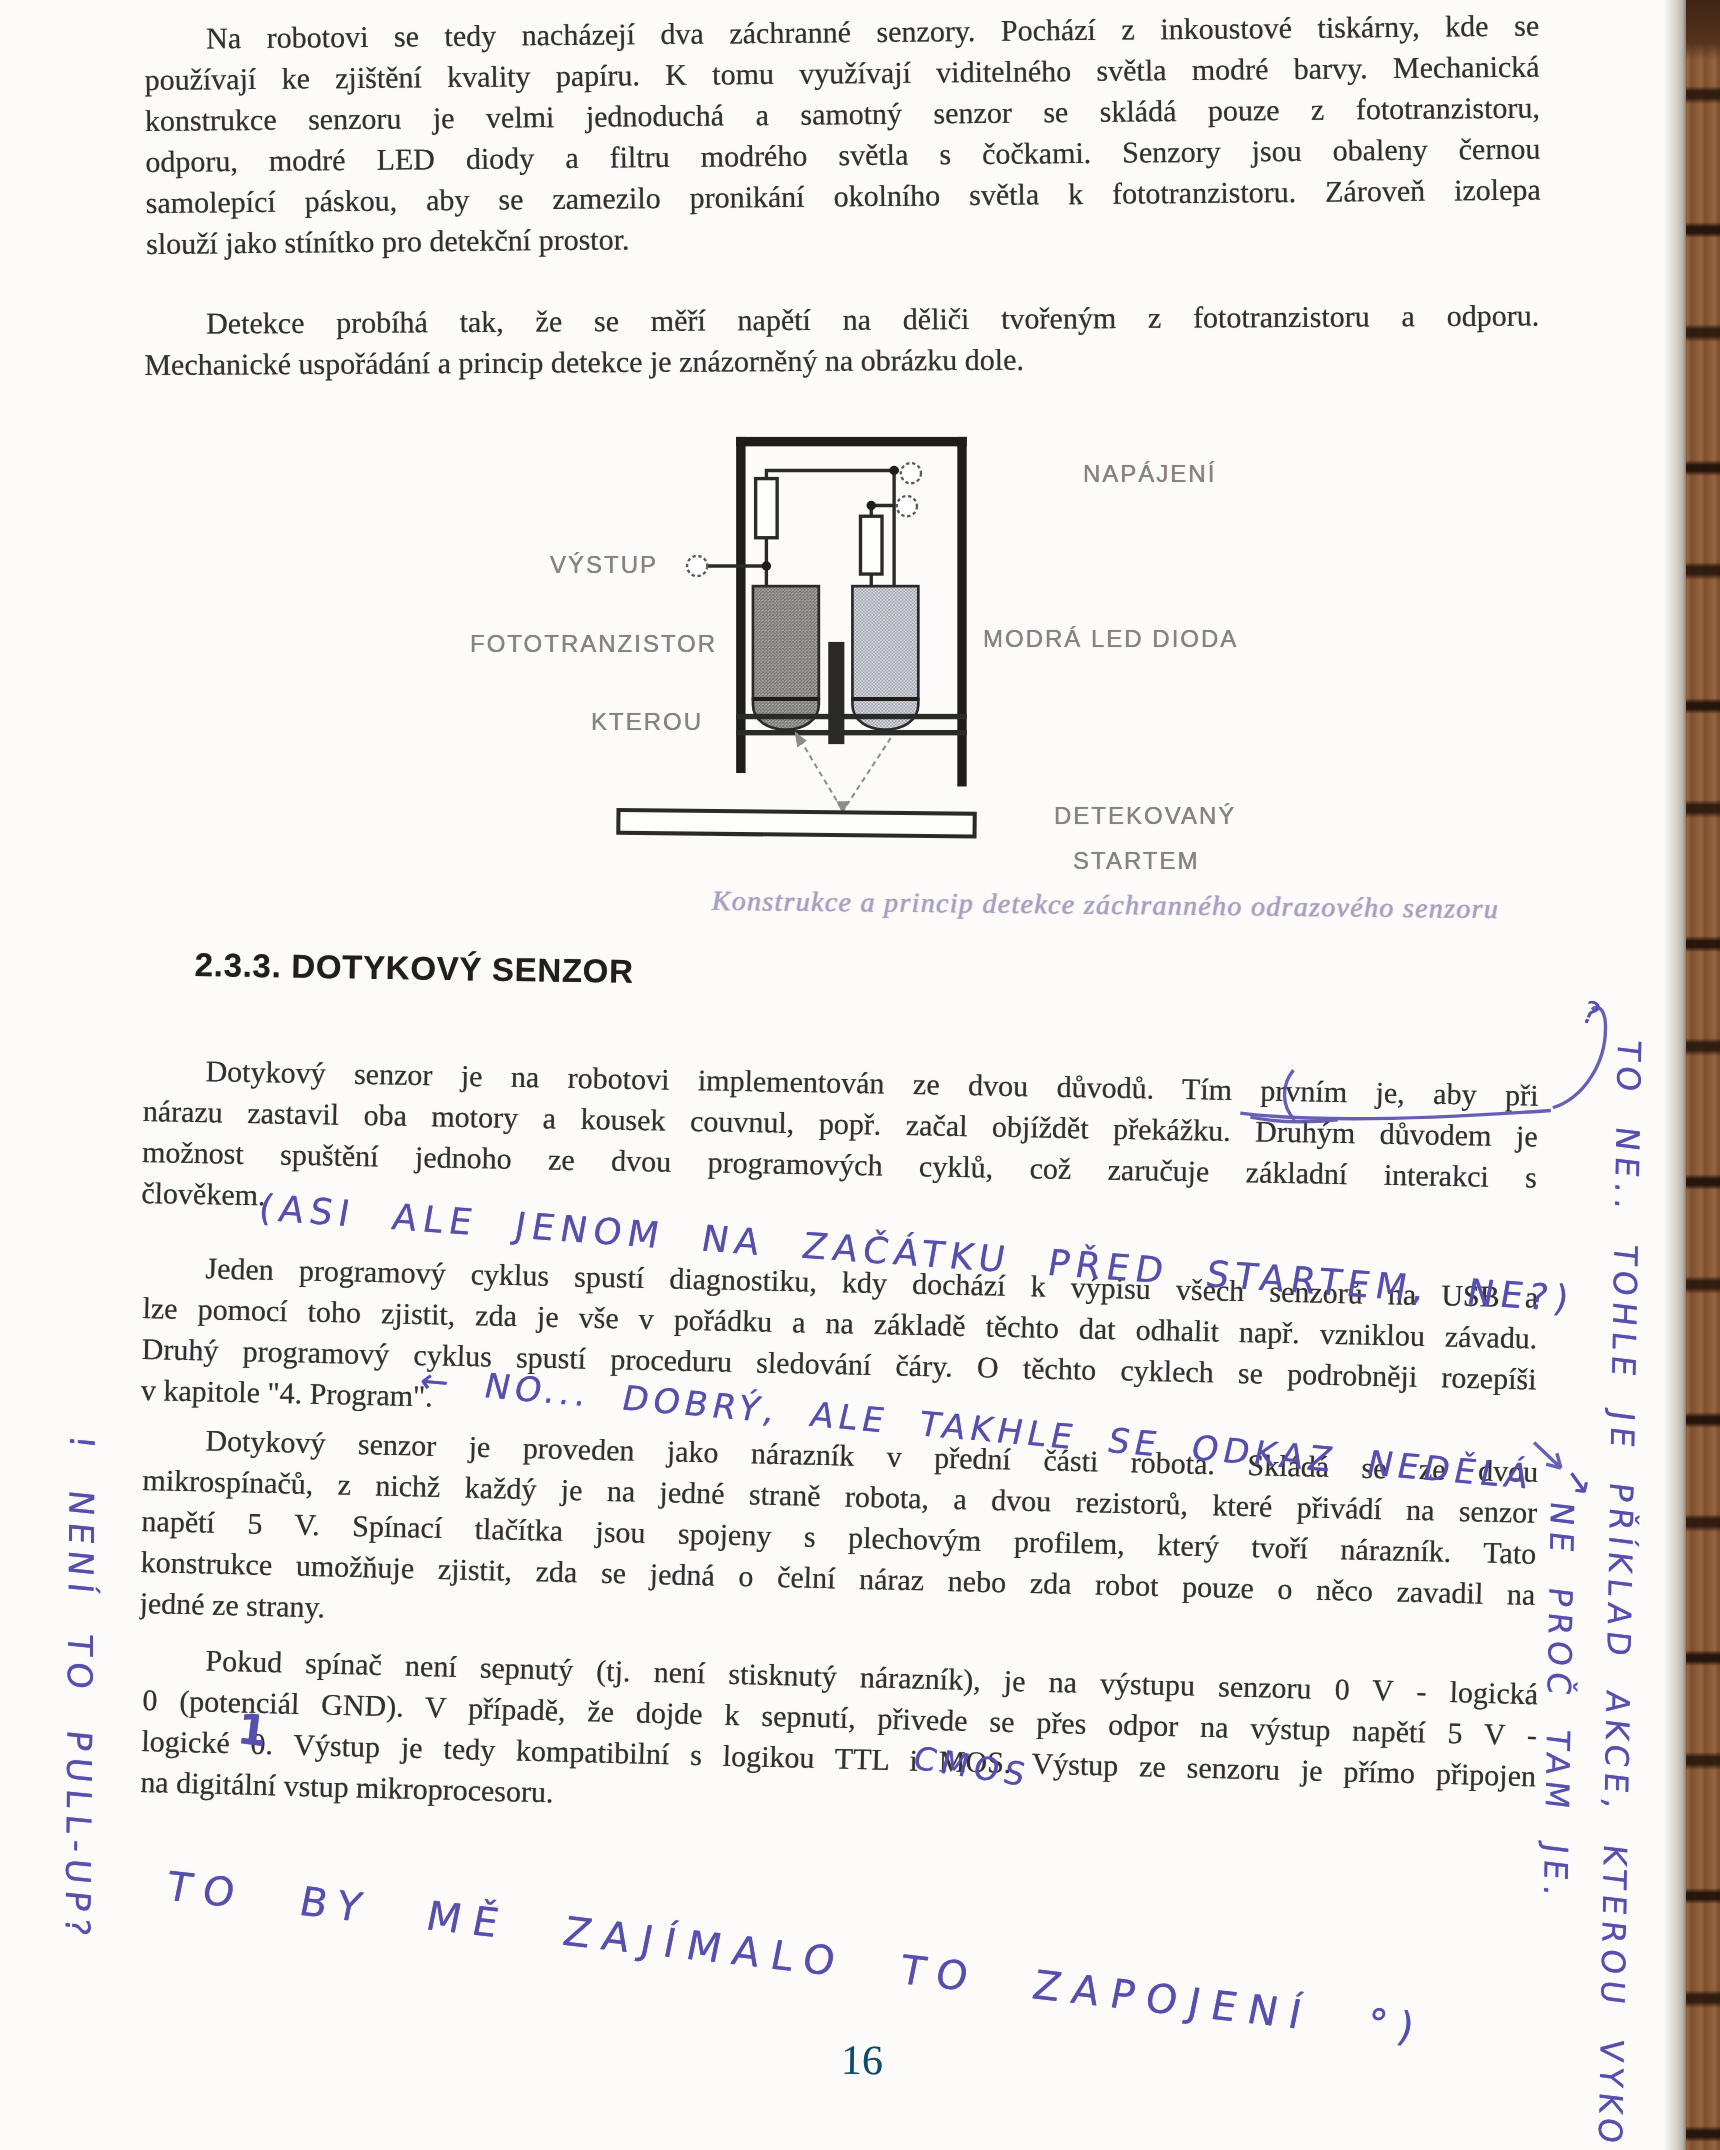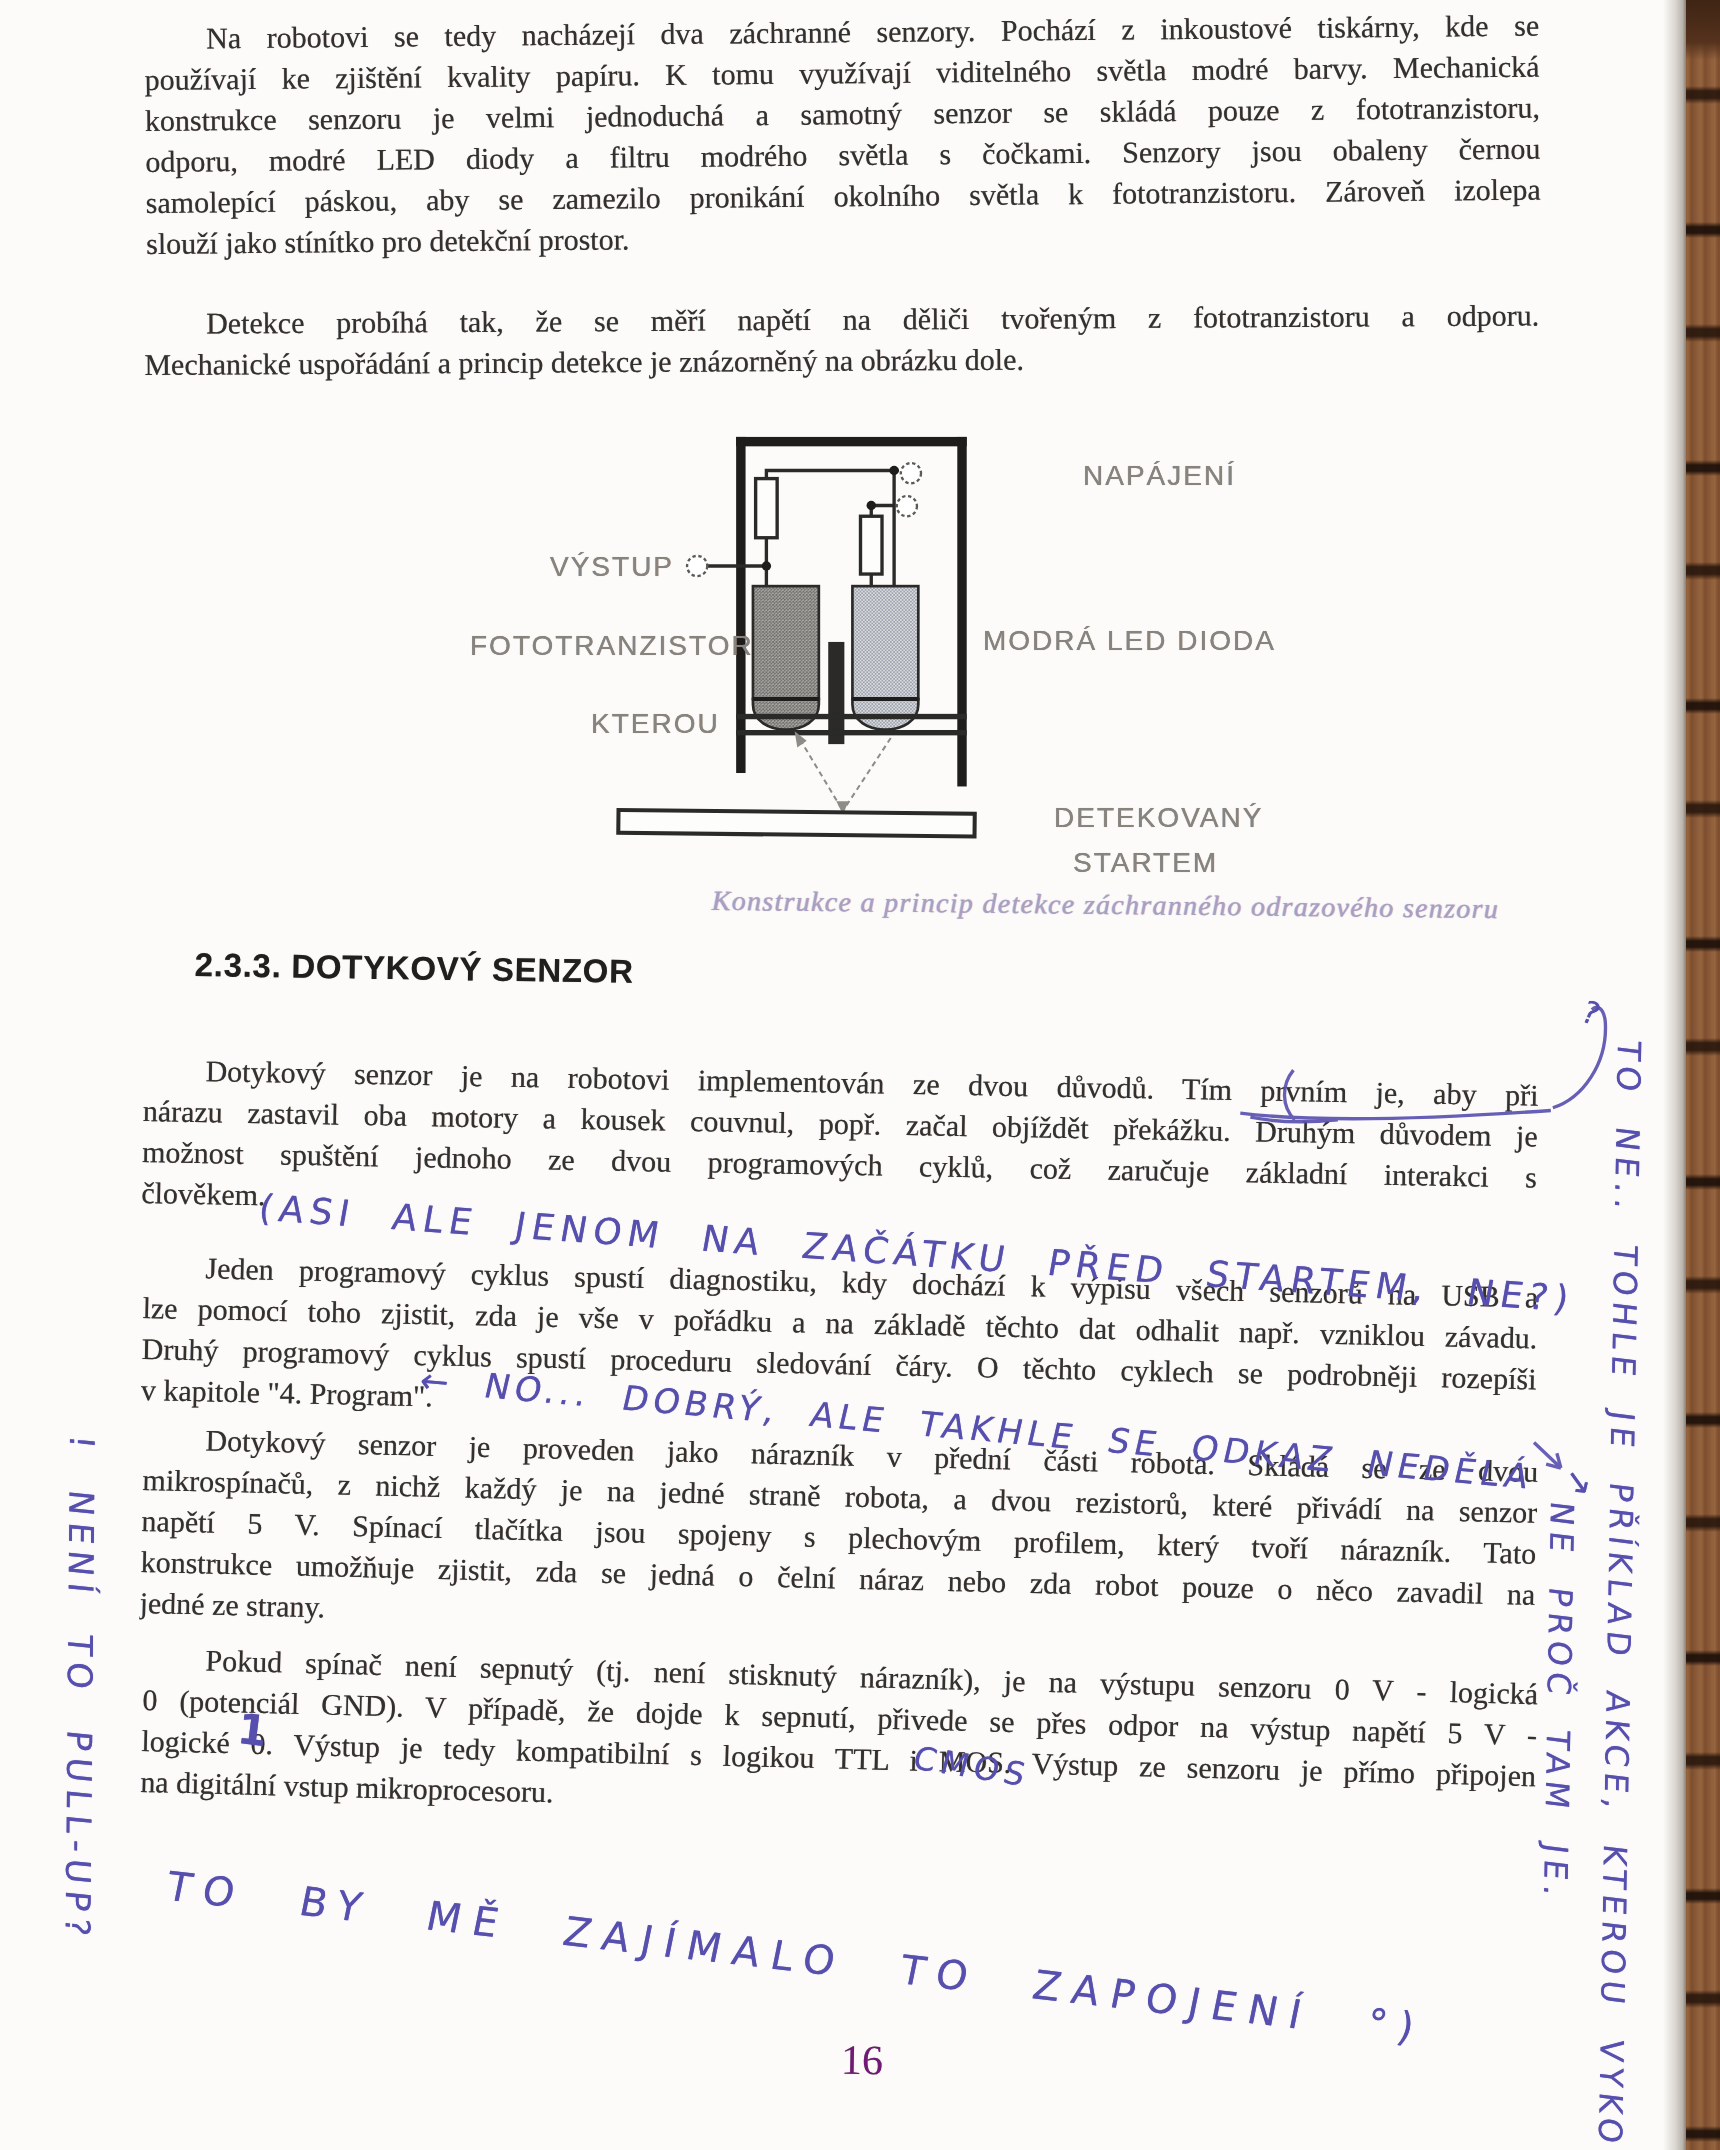--- a/index.html
+++ b/index.html
@@ -53,21 +53,21 @@
     position:absolute;left:195px;top:946px;margin:0;
     font-family:"Liberation Sans",sans-serif;font-weight:bold;
     font-size:33px;color:#201f1d;letter-spacing:0.7px;
     transform:rotate(0.9deg);transform-origin:0 0;
     text-shadow:0 0 0.7px rgba(40,40,36,.6);
   }
   
   .fig-label{
     position:absolute;
     font-family:"Liberation Sans",sans-serif;
-    font-size:28px;color:#86847c;letter-spacing:2px;
+    font-size:24px;color:#86847c;letter-spacing:2px;
     text-shadow:0.3px 0 rgba(170,90,80,.3), -0.3px 0 rgba(80,110,170,.3), 0 0 0.7px rgba(120,120,112,.7);
     white-space:nowrap;
   }
   .lbl-napajeni{left:1083px;top:460px;}
   .lbl-vystup{left:550px;top:551px;width:128px;text-align:left;}
   .lbl-fototranzistor{left:470px;top:620px;margin-top:10px;}
   .lbl-led{left:983px;top:625px;text-align:center;}
   .lbl-filtr{left:591px;top:708px;}
   .lbl-detekovany{left:1054px;top:802px;}
   .lbl-povrch{left:1073px;top:847px;}
@@ -93,21 +93,21 @@
   .ink-q{left:1590px;top:993px;font-size:31px;transform:rotate(22deg);}
   .vnote{position:absolute;color:#564fae;font-family:"DejaVu Sans",sans-serif;
     white-space:nowrap;transform-origin:0 0;transform:rotate(90deg);
     text-shadow:0 0 0.7px rgba(86,79,174,.8);}
   .vnote-left{left:102px;top:1437px;font-size:34px;letter-spacing:6.7px;word-spacing:17.5px;transform:rotate(90.5deg) skewX(-5deg);}
   .vnote-right1{left:1648px;top:1043px;font-size:32px;letter-spacing:6px;word-spacing:13.4px;transform:rotate(91deg) skewX(-6deg);}
   .vnote-right2{left:1581px;top:1504px;font-size:32px;letter-spacing:6px;word-spacing:13.4px;transform:rotate(91deg) skewX(-6deg);}
   
   .pagenum{
     position:absolute;left:841px;top:2036px;
-    font-size:42px;color:#701a75;transform:rotate(1deg);
+    font-size:42px;color:#0c4a6e;transform:rotate(1deg);
     text-shadow:0 0 0.7px rgba(70,70,64,.5);
   }
 </style>
 </head>
 <body>
 
 <div class="wood"></div>
 <div class="wood-top-dark"></div>
 <div class="paper-edge"></div>
 

